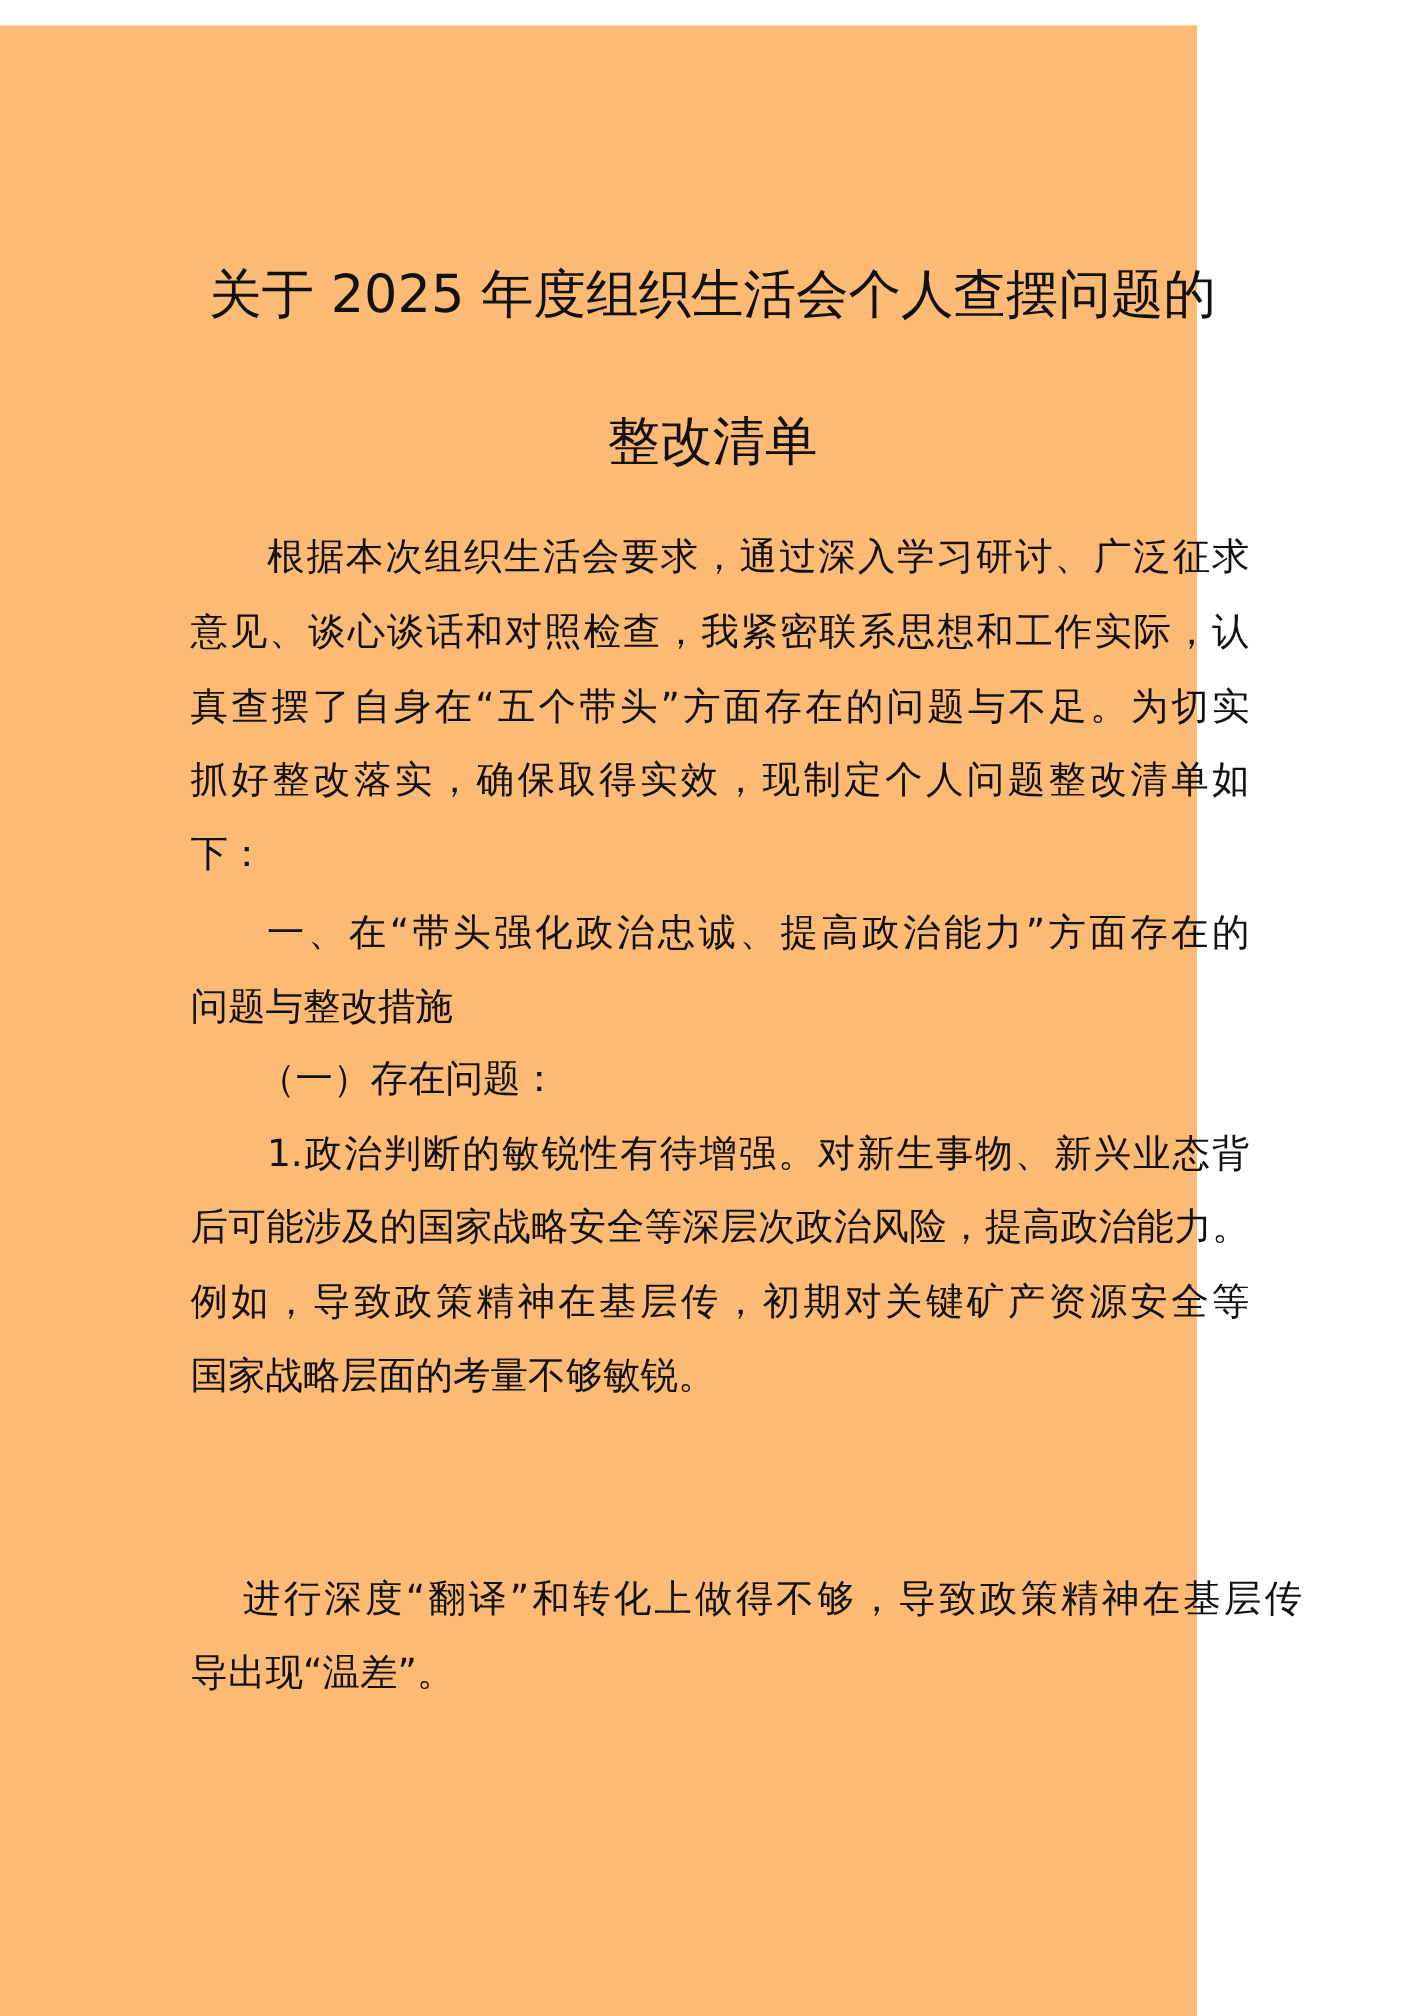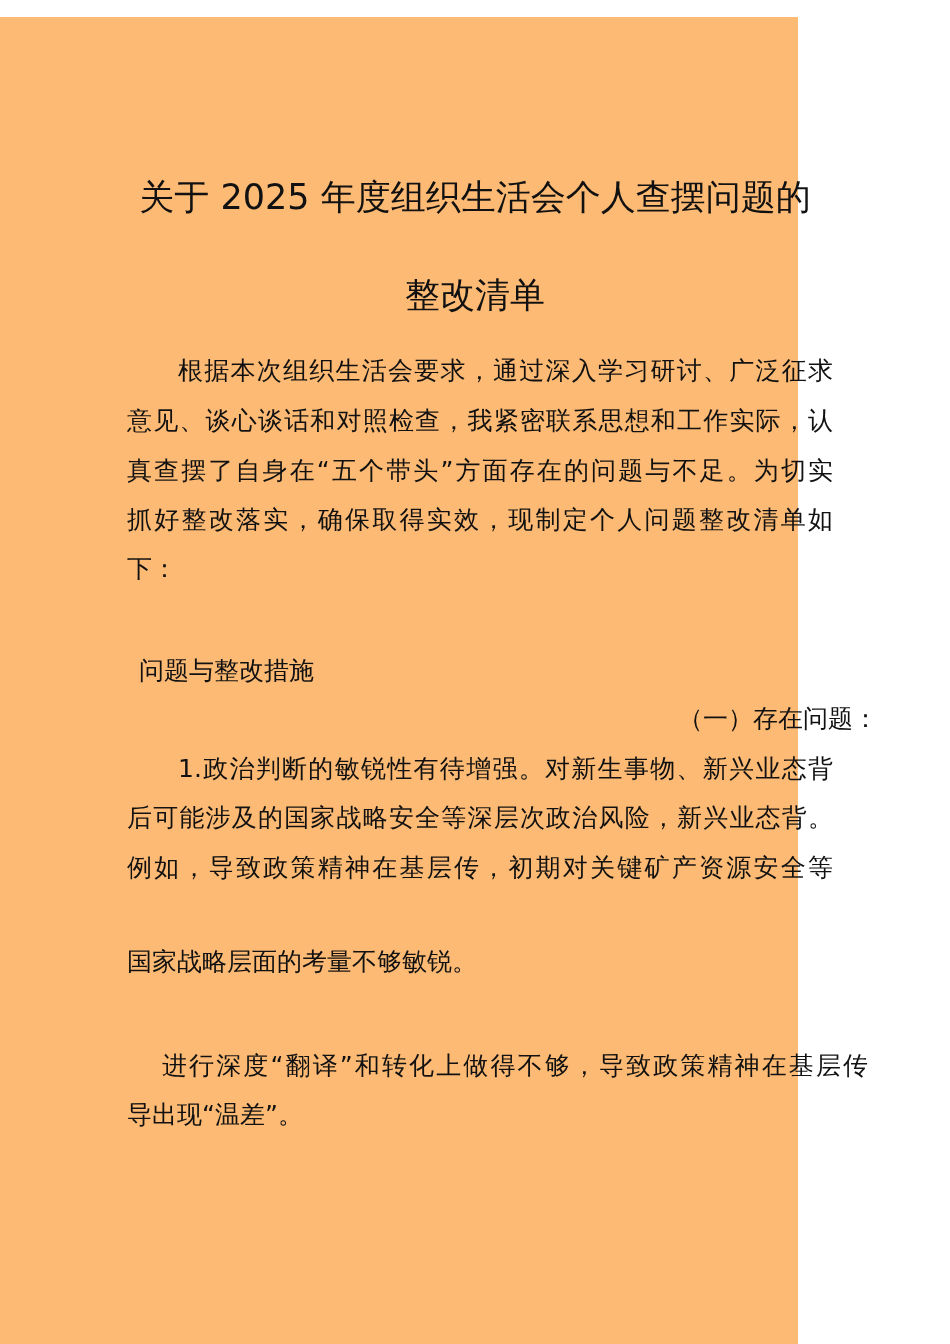--- a/index.html
+++ b/index.html
@@ -55,25 +55,26 @@
 
   <div class="title-line" style="top:158px;">关于 2025 年度组织生活会个人查摆问题的</div>
   <div class="title-line" style="top:256px;">整改清单</div>
 
   <div class="body-line justify indent" style="top:337px;">根据本次组织生活会要求，通过深入学习研讨、广泛征求</div>
   <div class="body-line justify" style="top:387px;">意见、谈心谈话和对照检查，我紧密联系思想和工作实际，认</div>
   <div class="body-line justify" style="top:437px;">真查摆了自身在“五个带头”方面存在的问题与不足。为切实</div>
   <div class="body-line justify" style="top:486px;">抓好整改落实，确保取得实效，现制定个人问题整改清单如</div>
   <div class="body-line" style="top:535px;">下：</div>
 
-  <div class="body-line" style="top:637px;margin-left:12px;">问题与整改措施</div>
+  <div class="body-line justify indent" style="top:588px;">一、在“带头强化政治忠诚、提高政治能力”方面存在的</div>
+  <div class="body-line" style="top:637px;">问题与整改措施</div>
 
-  <div class="body-line indent-sub" style="top:685px;text-align:right;">（一）存在问题：</div>
+  <div class="body-line indent-sub" style="top:685px;">（一）存在问题：</div>
 
   <div class="body-line justify indent" style="top:735px;">1.政治判断的敏锐性有待增强。对新生事物、新兴业态背</div>
-  <div class="body-line justify" style="top:784px;">后可能涉及的国家战略安全等深层次政治风险，新兴业态背。</div>
+  <div class="body-line justify" style="top:784px;">后可能涉及的国家战略安全等深层次政治风险，提高政治能力。</div>
   <div class="body-line justify" style="top:834px;">例如，导致政策精神在基层传，初期对关键矿产资源安全等</div>
-  <div class="body-line" style="top:883px;margin-top:45px;">国家战略层面的考量不够敏锐。</div>
+  <div class="body-line" style="top:883px;">国家战略层面的考量不够敏锐。</div>
 
   <div class="body-line justify" style="top:1032px;margin-left:35px;">进行深度“翻译”和转化上做得不够，导致政策精神在基层传</div>
   <div class="body-line" style="top:1081px;">导出现“温差”。</div>
 
 </div>
 
 </body></html>

